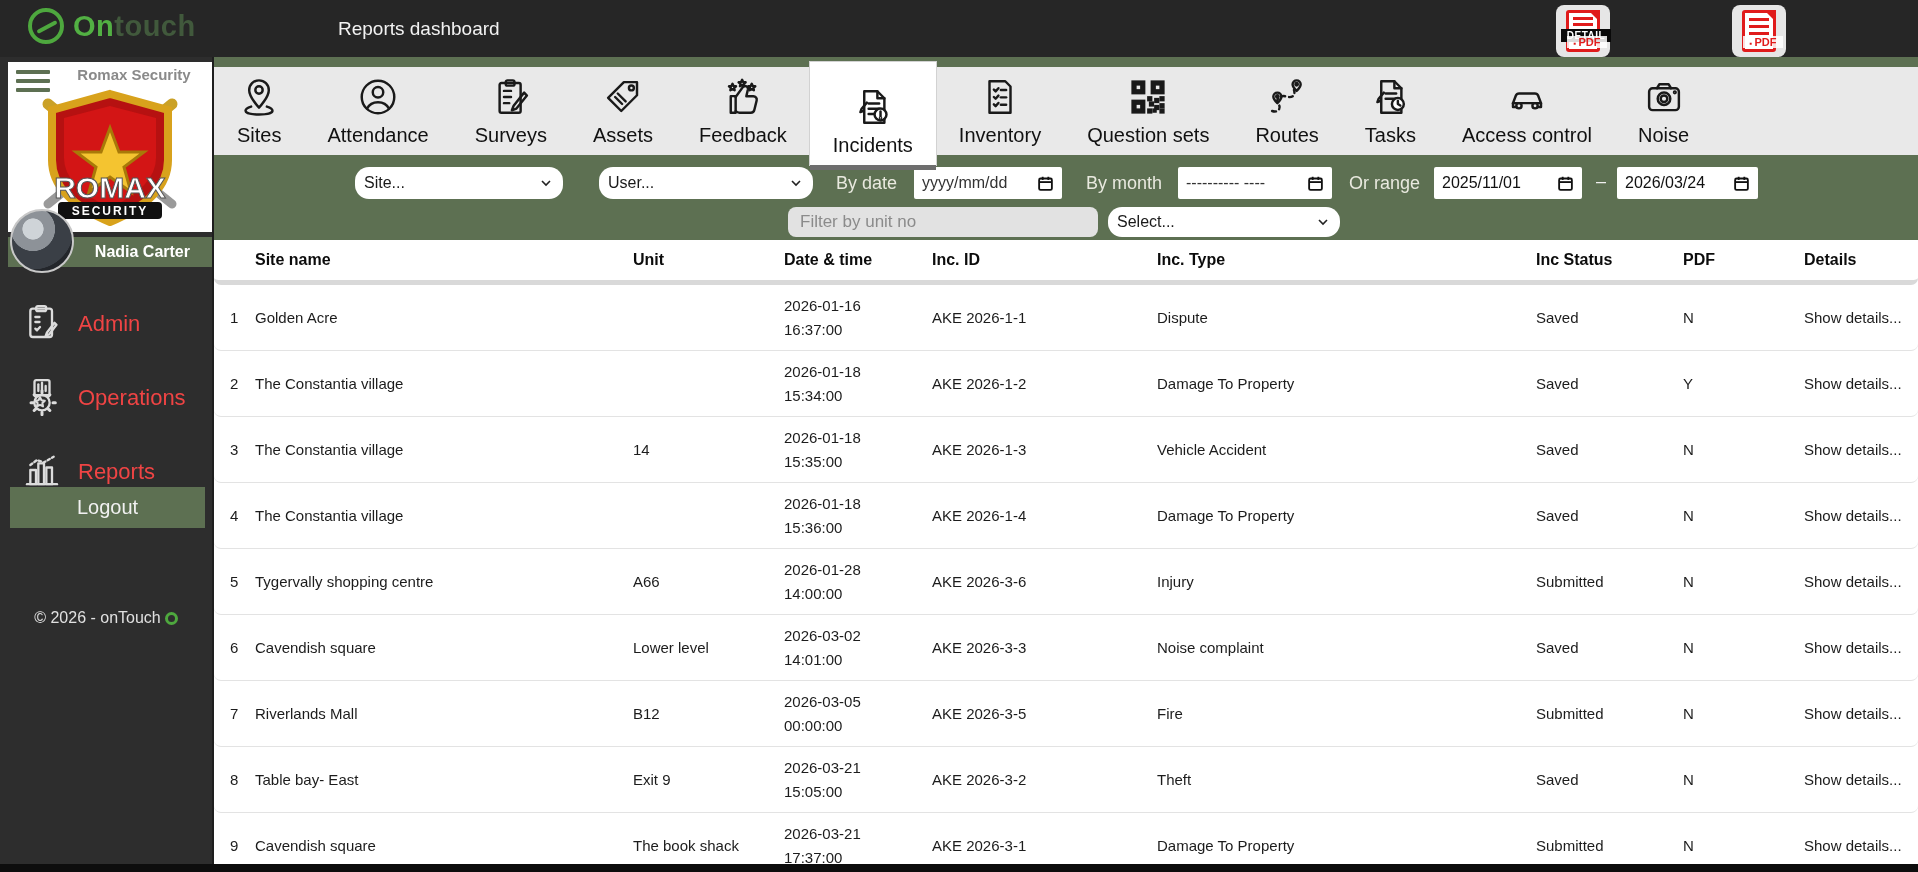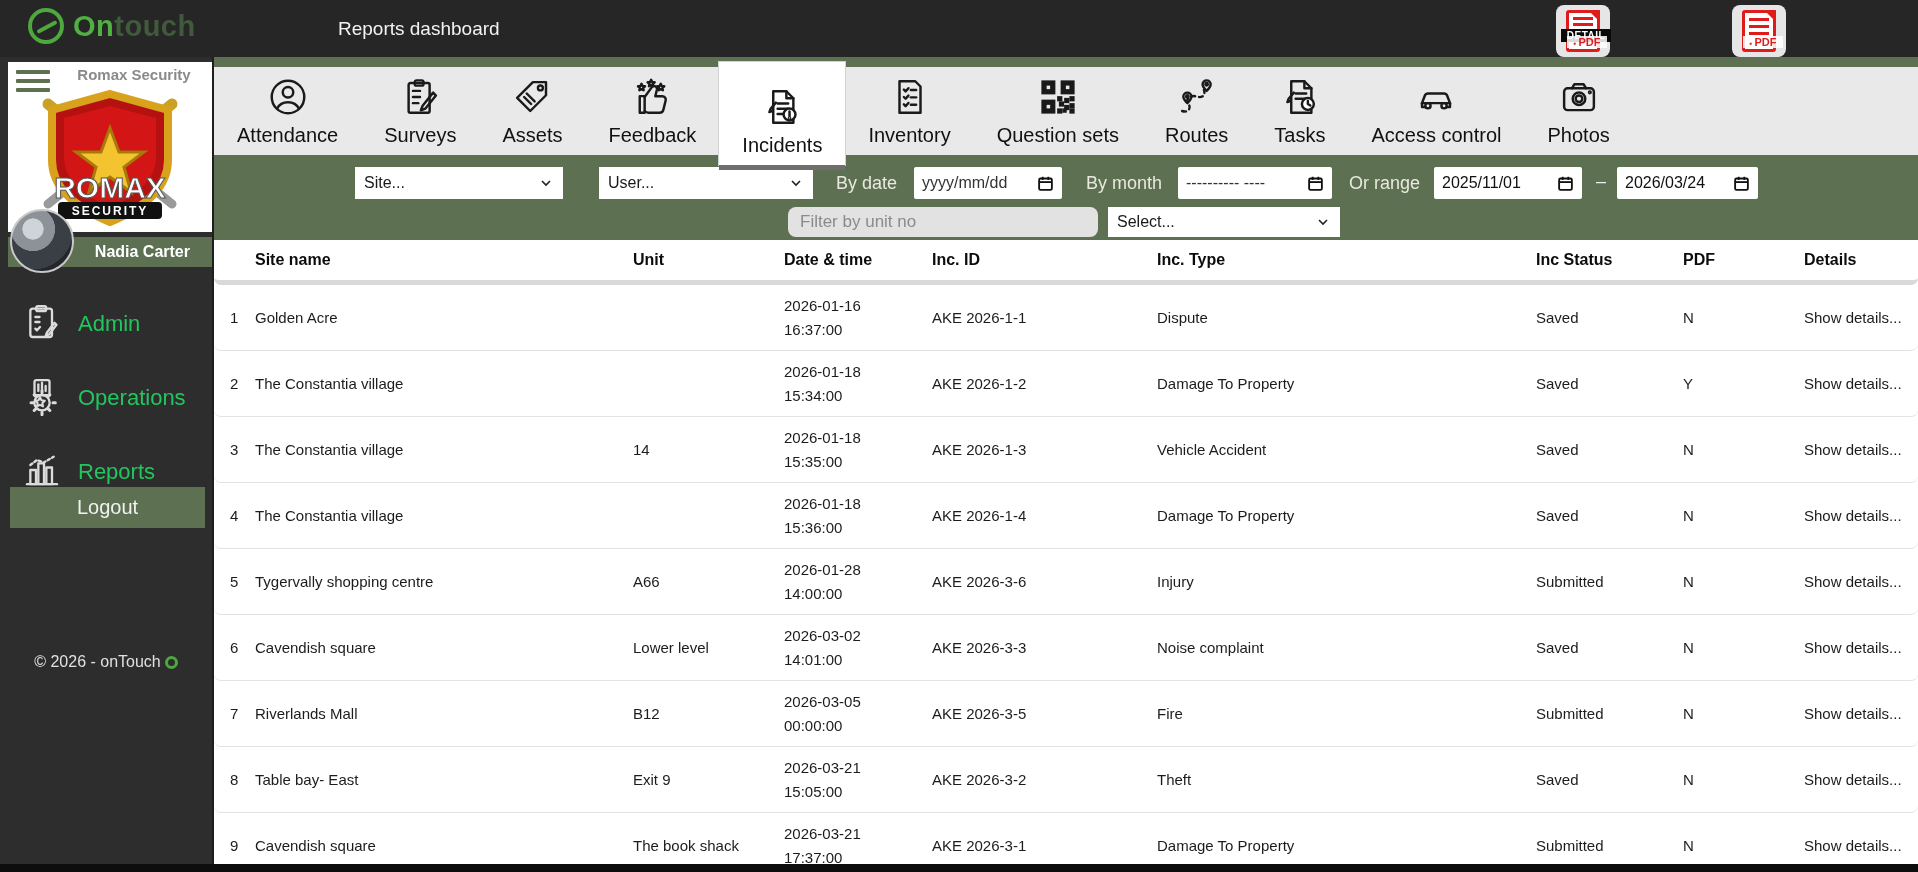--- a/index.html
+++ b/index.html
@@ -37,45 +37,45 @@
   .logo-art { position:absolute; left:10px; top:14px; }
   .avatar { position:absolute; left:10px; top:152px; width:64px; height:64px; border-radius:50%;
             border:2px solid #c8c8c8; z-index:3;
             background:radial-gradient(circle at 35% 30%, #cfd4d8 0 18%, #8d9298 19% 38%, #3a3f46 39% 70%, #23262b 71%); }
   .user-band { position:absolute; left:8px; top:180px; width:204px; height:30px; background:#5d7052;
                display:flex; align-items:center; justify-content:flex-end; padding-right:22px; }
   .user-name { color:#fff; font-size:16px; font-weight:bold; }
   .side-menu { position:absolute; left:0; top:230px; width:212px; }
   .menu-item { display:flex; align-items:center; gap:16px; padding:15px 0 15px 22px; cursor:pointer; }
   .menu-item svg { stroke:#dcdcdc; }
-  .menu-label { color:#22c55e; font-size:22px; }
+  .menu-label { color:#ef4444; font-size:22px; }
   .logout-btn { position:absolute; left:10px; top:430px; width:195px; height:41px; background:#5d7052;
                 color:#f1f1f1; font-size:20px; display:flex; align-items:center; justify-content:center; cursor:pointer; }
   .side-links { position:absolute; left:0; top:498px; width:212px; text-align:center; }
   .side-link { display:block; color:#f5f5f5; font-size:14px; font-weight:bold; text-decoration:underline; margin-bottom:7px; cursor:pointer; }
-  .copyright { position:absolute; left:0; top:552px; width:212px; text-align:center; color:#e0e0e0; font-size:16px;margin-top:44px; }
+  .copyright { position:absolute; left:0; top:552px; width:212px; text-align:center; color:#e0e0e0; font-size:16px; }
   .copyright .mini-ring { display:inline-block; width:13px; height:13px; border:3px solid #4ea83e; border-radius:50%; vertical-align:-2px; margin-left:4px; }
 
   
   .main { position:absolute; left:214px; top:57px; width:1704px; height:807px; background:#5d7052; }
   .tabstrip { position:absolute; left:0; top:10px; width:1704px; height:88px; background:#e9e9e9;
               display:flex; align-items:stretch; }
   .tab { display:flex; flex-direction:column; align-items:center; justify-content:flex-end; gap:2px;
          padding:6px 23px 8px; cursor:pointer; position:relative; }
   .tab-label { font-size:20px; color:#111; white-space:nowrap; }
   .tab.active { background:#fff; margin-top:-5px; padding-top:11px; height:103px; z-index:2;
                 box-shadow:0 0 0 1px #d2d2d2; }
   .tab.active::after { content:""; position:absolute; left:0; right:0; bottom:-5px; height:5px; background:#6e6e6e; }
   .tab svg { stroke:#1a1a1a; }
 
   
   .filters { position:absolute; left:0; top:98px; width:1704px; height:85px; color:#e9e9df; }
   .f-label { font-size:18px; color:#e9e9df; }
   .sel { background:#fff; color:#1a1a1a; font-size:16px; display:flex; align-items:center;
-         justify-content:space-between; padding:0 9px; border-radius:0; height:32px; cursor:pointer; }
+         justify-content:space-between; padding:0 9px; border-radius:14px; height:32px; cursor:pointer; }
   .sel svg { stroke:#222; flex:none; }
   .dinput { background:#fff; color:#333; font-size:16px; display:flex; align-items:center;
             justify-content:space-between; padding:0 8px; border-radius:2px; height:32px; cursor:text; }
   .dinput svg { stroke:#111; flex:none; margin-left:6px; }
   .row1 > * , .row2 > * { position:absolute; }
   .site-sel   { left:141px; top:12px; width:208px; }
   .user-sel   { left:385px; top:12px; width:214px; }
   .bydate-lab { left:622px; top:18px; }
   .bydate-inp { left:700px; top:12px; width:148px; }
   .bymonth-lab{ left:872px; top:18px; }
@@ -201,20 +201,28 @@
     <div class="logout-btn">Logout</div>
 
     <div class="copyright"><span>© 2026 - onTouch</span><span class="mini-ring"></span></div>
   </div>
 
   <div class="main">
 
     <div class="tabstrip" id="tabstrip">
         <div class="tab">
           <span><svg width="42" height="42" viewBox="0 0 24 24" fill="none" stroke-linecap="round" stroke-linejoin="round" stroke-width="1.4">
+              <path d="M12 2.5C8.9 2.5 6.4 5 6.4 8.1 c0 4 5.6 10 5.6 10s5.6-6 5.6-10C17.6 5 15.1 2.5 12 2.5z"></path>
+              <circle cx="12" cy="8" r="2.1"></circle>
+              <path d="M7.5 17.5c-2 .6-3.2 1.5-3.2 2.4 0 1.4 3.5 2.1 7.7 2.1s7.7-.7 7.7-2.1c0-.9-1.2-1.8-3.2-2.4"></path>
+            </svg></span>
+          <span class="tab-label">Sites</span>
+        </div>
+        <div class="tab">
+          <span><svg width="42" height="42" viewBox="0 0 24 24" fill="none" stroke-linecap="round" stroke-linejoin="round" stroke-width="1.4">
               <circle cx="12" cy="12" r="9.3"></circle>
               <circle cx="12" cy="9.3" r="3"></circle>
               <path d="M5.8 18.6c1.4-2.9 4-3.6 6.2-3.6s4.8.7 6.2 3.6"></path>
             </svg></span>
           <span class="tab-label">Attendance</span>
         </div>
         <div class="tab">
           <span><svg width="42" height="42" viewBox="0 0 24 24" fill="none" stroke-linecap="round" stroke-linejoin="round" stroke-width="1.4">
               <rect x="5.5" y="4" width="12" height="17" rx="1"></rect>
               <rect x="9" y="2.5" width="5" height="3" rx="1"></rect>
@@ -323,21 +331,21 @@
           <span class="tab-label">Access control</span>
         </div>
         <div class="tab">
           <span><svg width="42" height="42" viewBox="0 0 24 24" fill="none" stroke-linecap="round" stroke-linejoin="round" stroke-width="1.4">
               <rect x="3.5" y="7" width="17" height="12.5" rx="2"></rect>
               <path d="M8 7l1.4-2.3h5.2L16 7"></path>
               <circle cx="12" cy="13" r="3.6"></circle>
               <circle cx="12" cy="13" r="1.9"></circle>
               <circle cx="18.2" cy="9.3" r="0.5"></circle>
             </svg></span>
-          <span class="tab-label">Photos</span>
+          <span class="tab-label">Noise</span>
         </div>
       </div>
 
     <div class="filters">
       <div class="row1">
         <div class="sel site-sel">
           <span>Site...</span>
           <svg width="16" height="16" viewBox="0 0 24 24" fill="none" stroke-width="2.4">
               <polyline points="6,9 12,15 18,9"></polyline>
             </svg>

